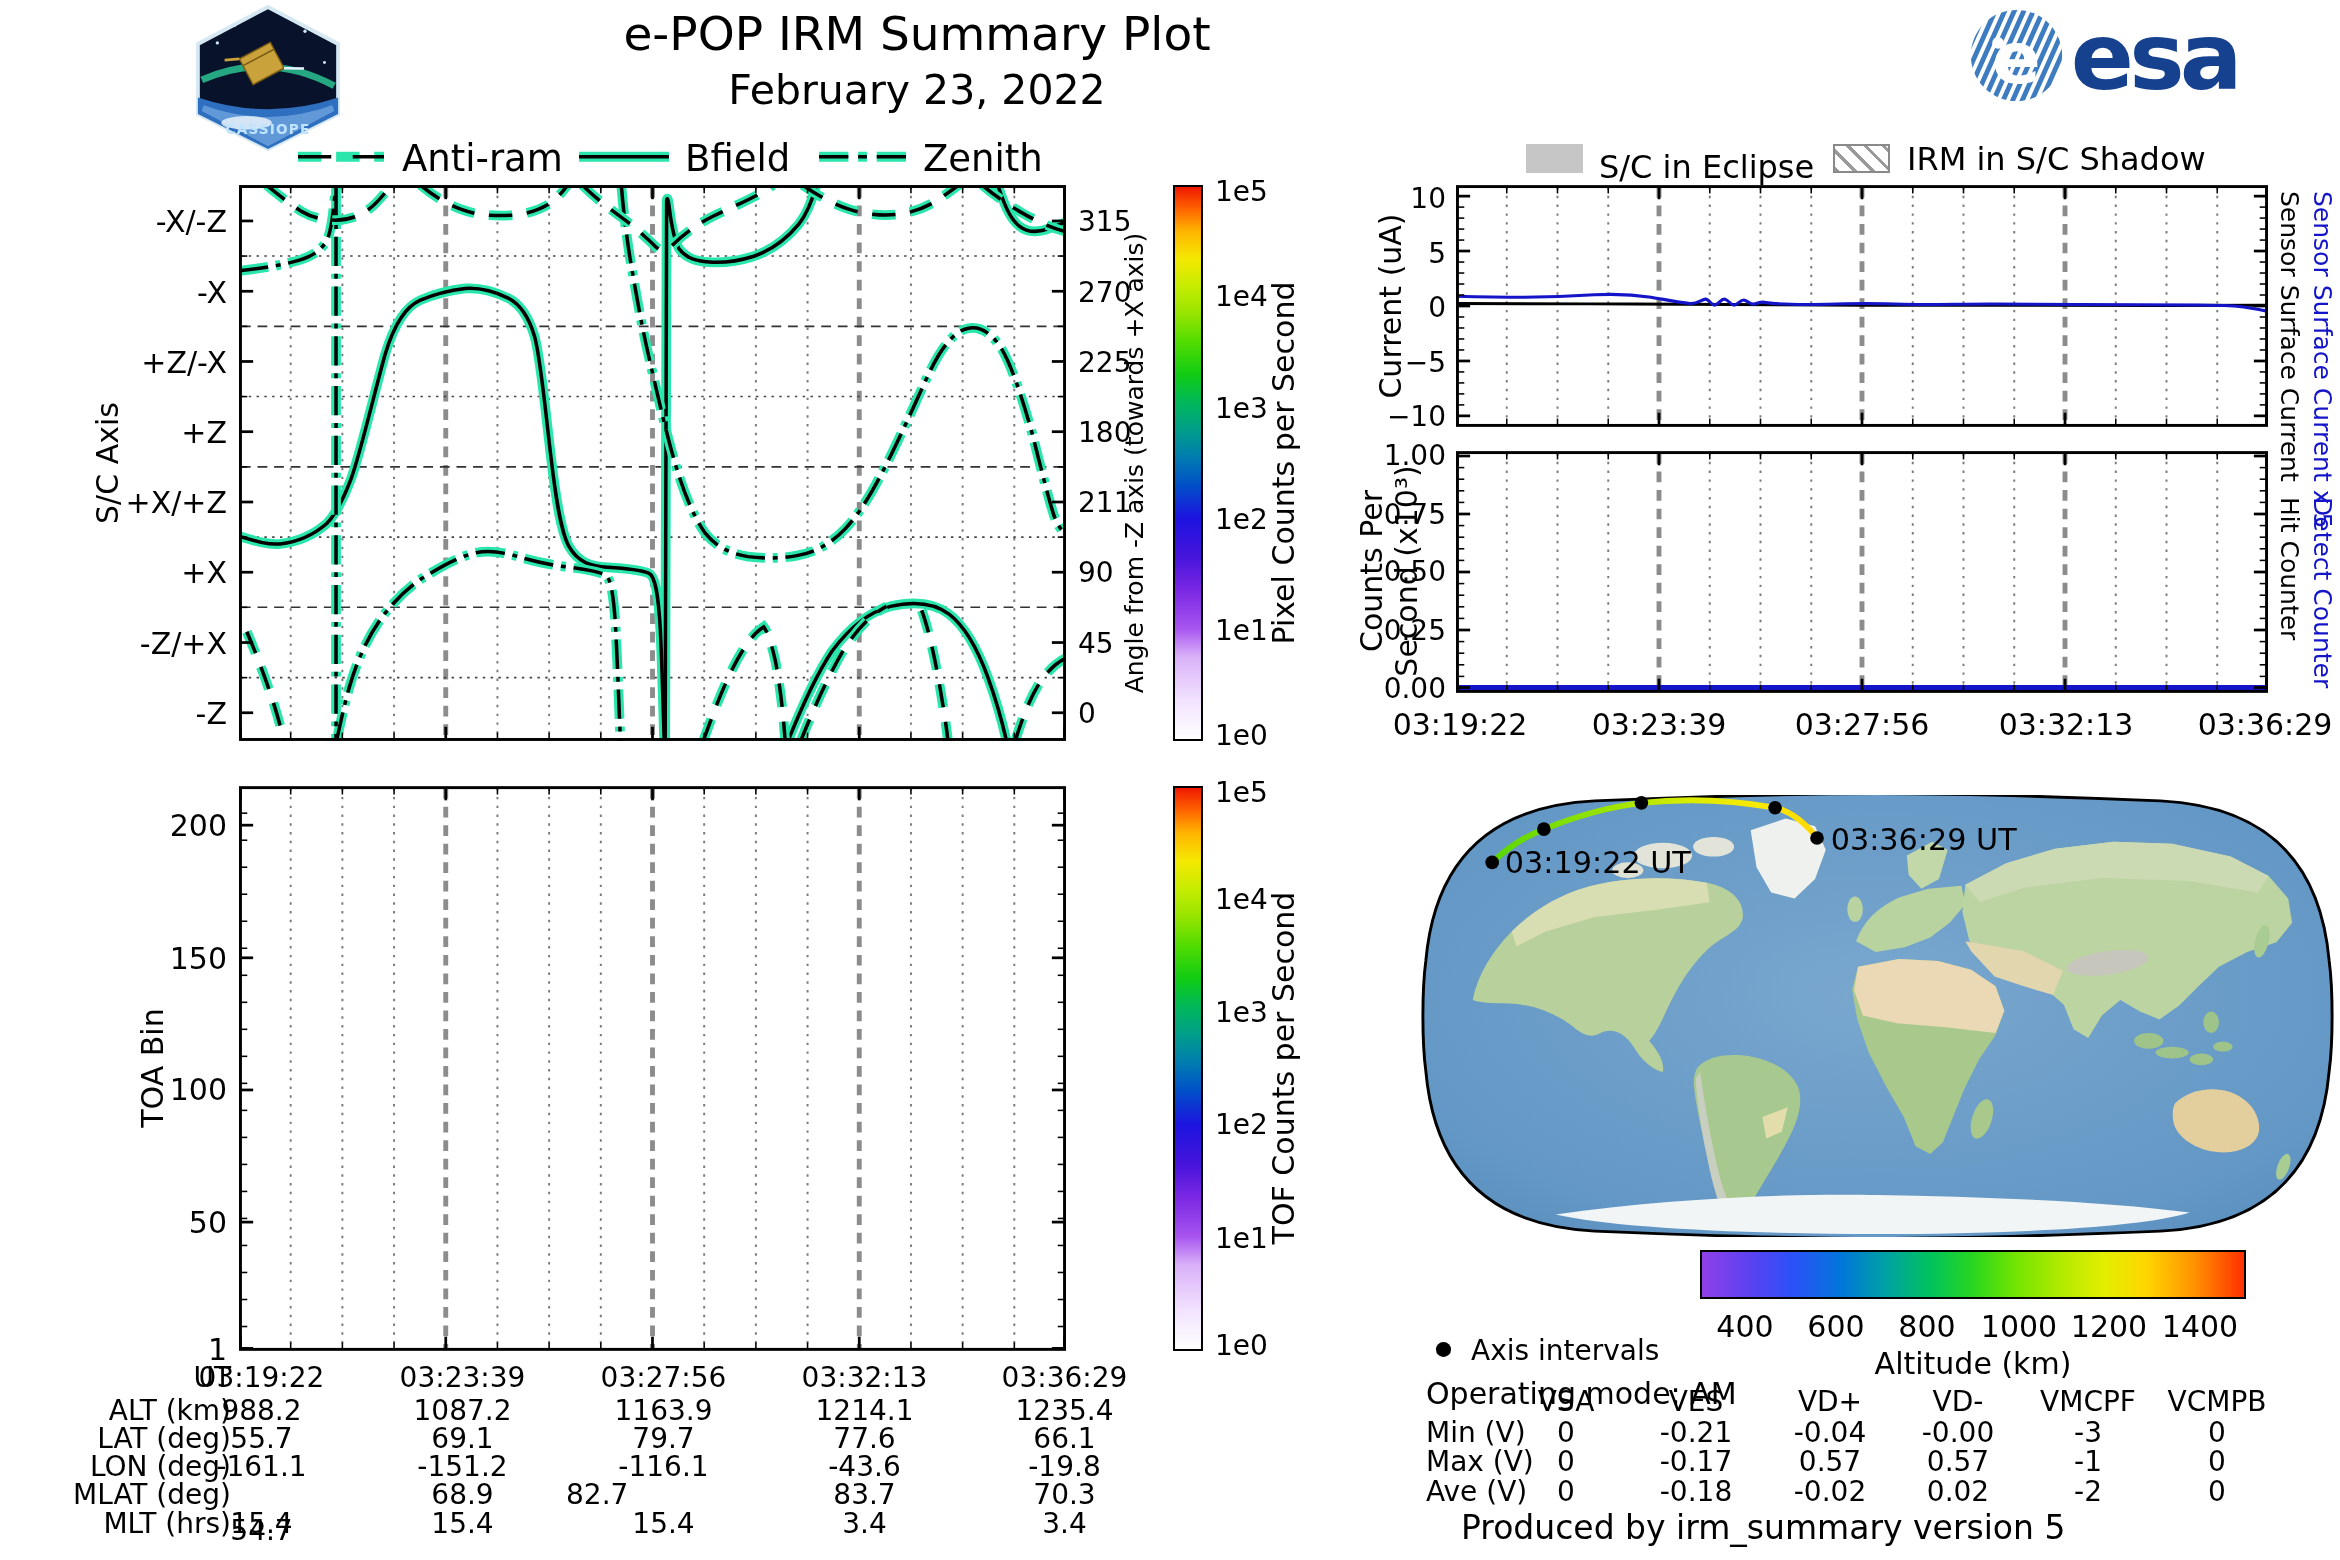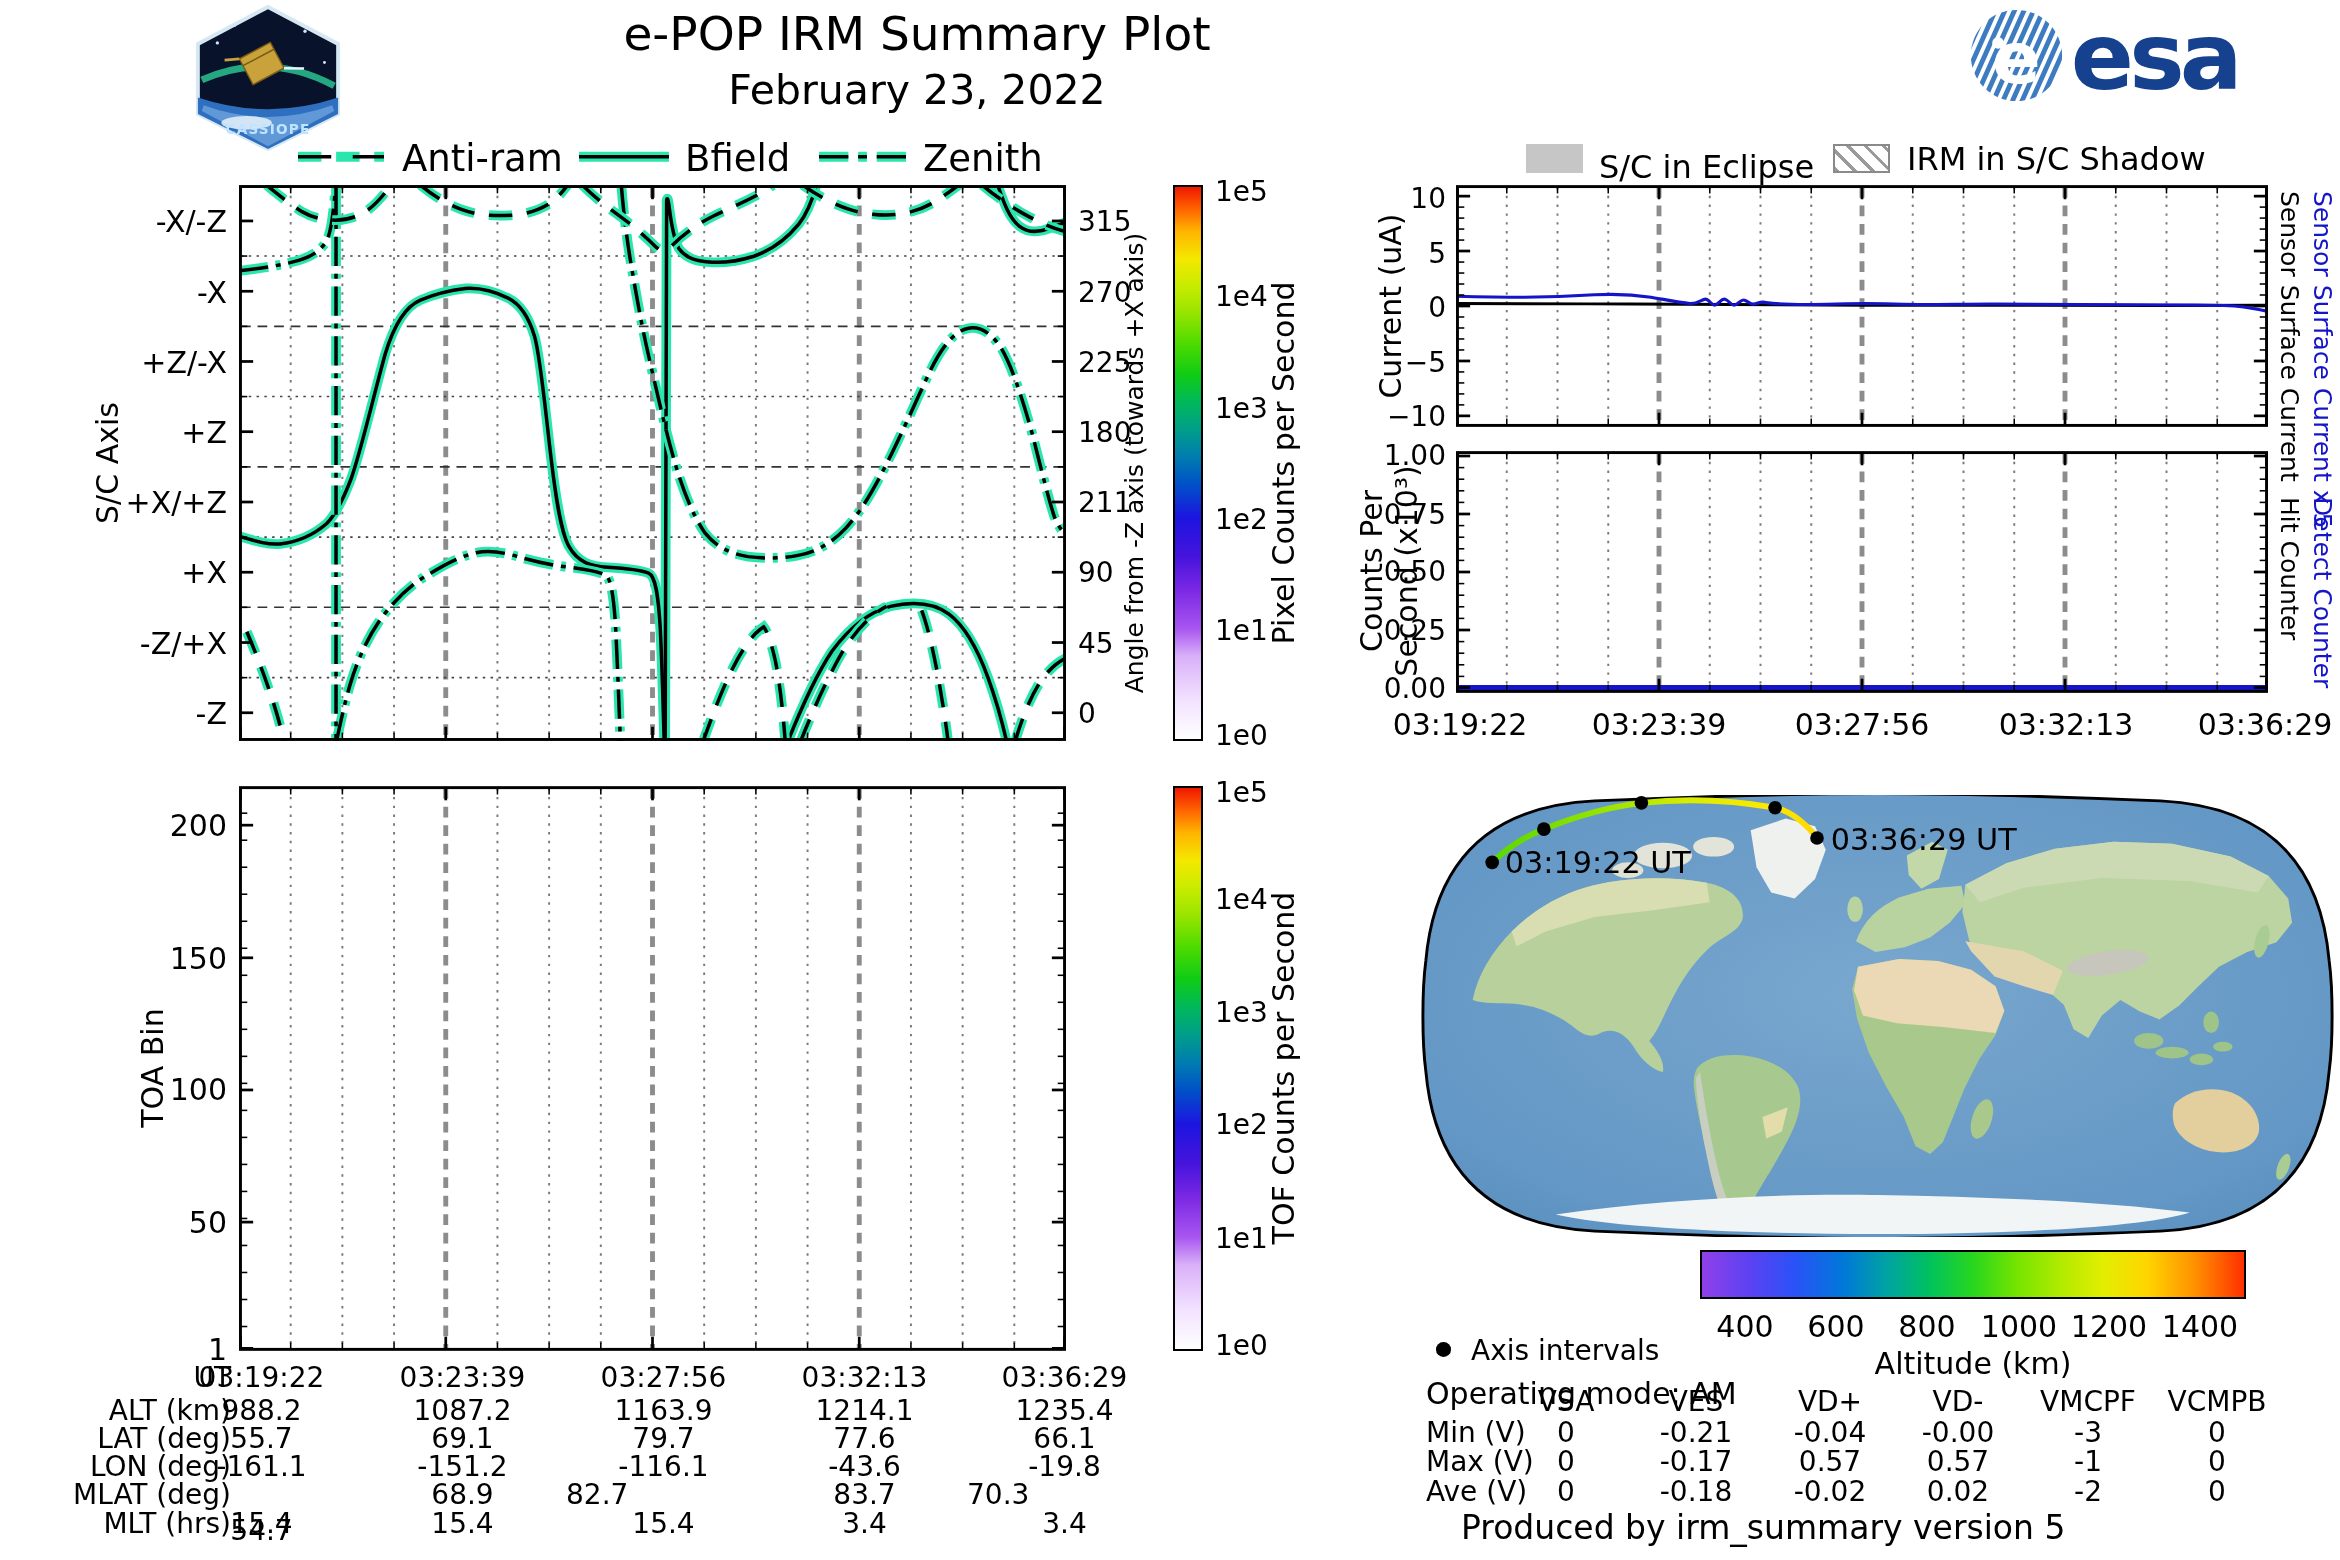--- a/index.html
+++ b/index.html
@@ -422,21 +422,21 @@
       <div class="lab f29" style="left: 164px; top: 1450px; width: 195px; text-align: center;">-161.1</div>
       <div class="lab f29" style="left: 365px; top: 1450px; width: 195px; text-align: center;">-151.2</div>
       <div class="lab f29" style="left: 566px; top: 1450px; width: 195px; text-align: center;">-116.1</div>
       <div class="lab f29" style="left: 767px; top: 1450px; width: 195px; text-align: center;">-43.6</div>
       <div class="lab f29" style="left: 967px; top: 1450px; width: 195px; text-align: center;">-19.8</div>
       <div class="lab f29" style="left: 0px; top: 1478px; width: 231px; text-align: right;">MLAT (deg)</div>
       <div class="lab f29" style="left: 164px; top: 1478px; width: 195px; text-align: center; margin-top: 36px;">54.7</div>
       <div class="lab f29" style="left: 365px; top: 1478px; width: 195px; text-align: center;">68.9</div>
       <div class="lab f29" style="left: 566px; top: 1478px; width: 195px; ">82.7</div>
       <div class="lab f29" style="left: 767px; top: 1478px; width: 195px; text-align: center;">83.7</div>
-      <div class="lab f29" style="left: 967px; top: 1478px; width: 195px; ">70.3</div>
+      <div class="lab f29" style="left: 967px; top: 1478px; width: 195px; text-align: center;">70.3</div>
       <div class="lab f29" style="left: 0px; top: 1507px; width: 231px; text-align: right;">MLT (hrs)</div>
       <div class="lab f29" style="left: 164px; top: 1507px; width: 195px; text-align: center;">15.4</div>
       <div class="lab f29" style="left: 365px; top: 1507px; width: 195px; text-align: center;">15.4</div>
       <div class="lab f29" style="left: 566px; top: 1507px; width: 195px; text-align: center;">15.4</div>
       <div class="lab f29" style="left: 767px; top: 1507px; width: 195px; text-align: center;">3.4</div>
       <div class="lab f29" style="left: 967px; top: 1507px; width: 195px; text-align: center;">3.4</div>
     </div>
 
   <div class="abs greybox" style="left:1526px;top:144px;width:57px;height:29px;"></div>
   <div class="lab-l f33" style="left:1599px;top:167px">S/C in Eclipse</div>

